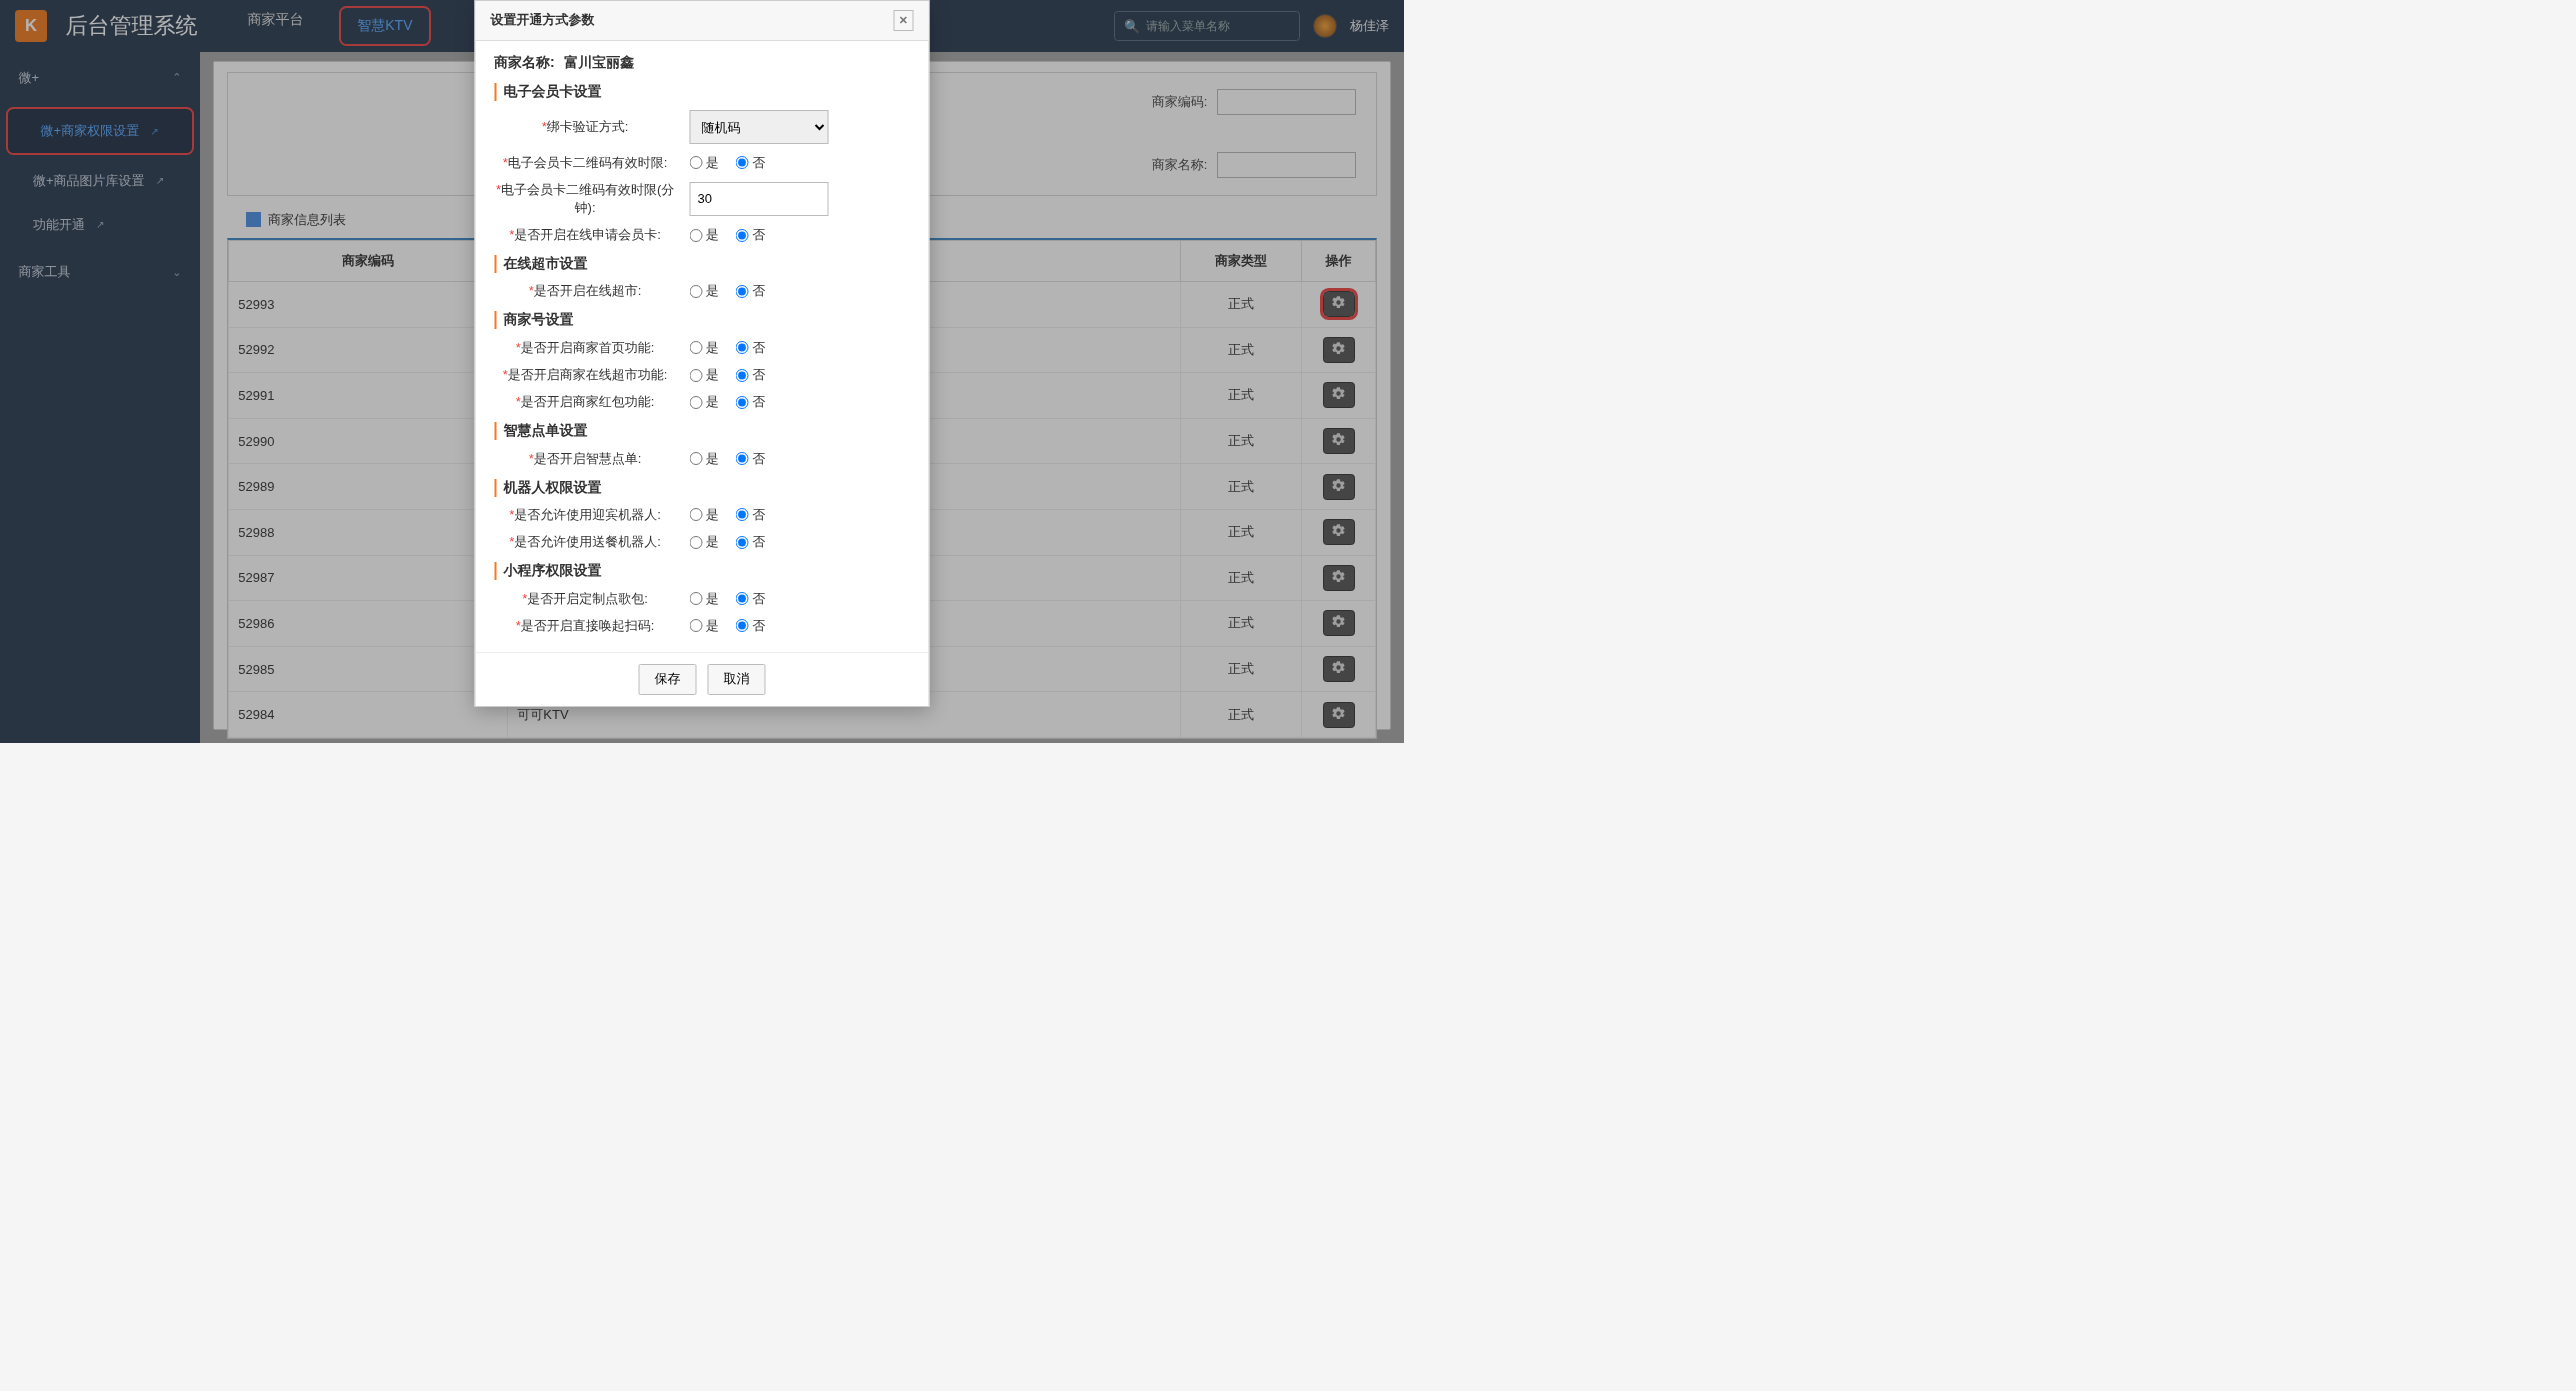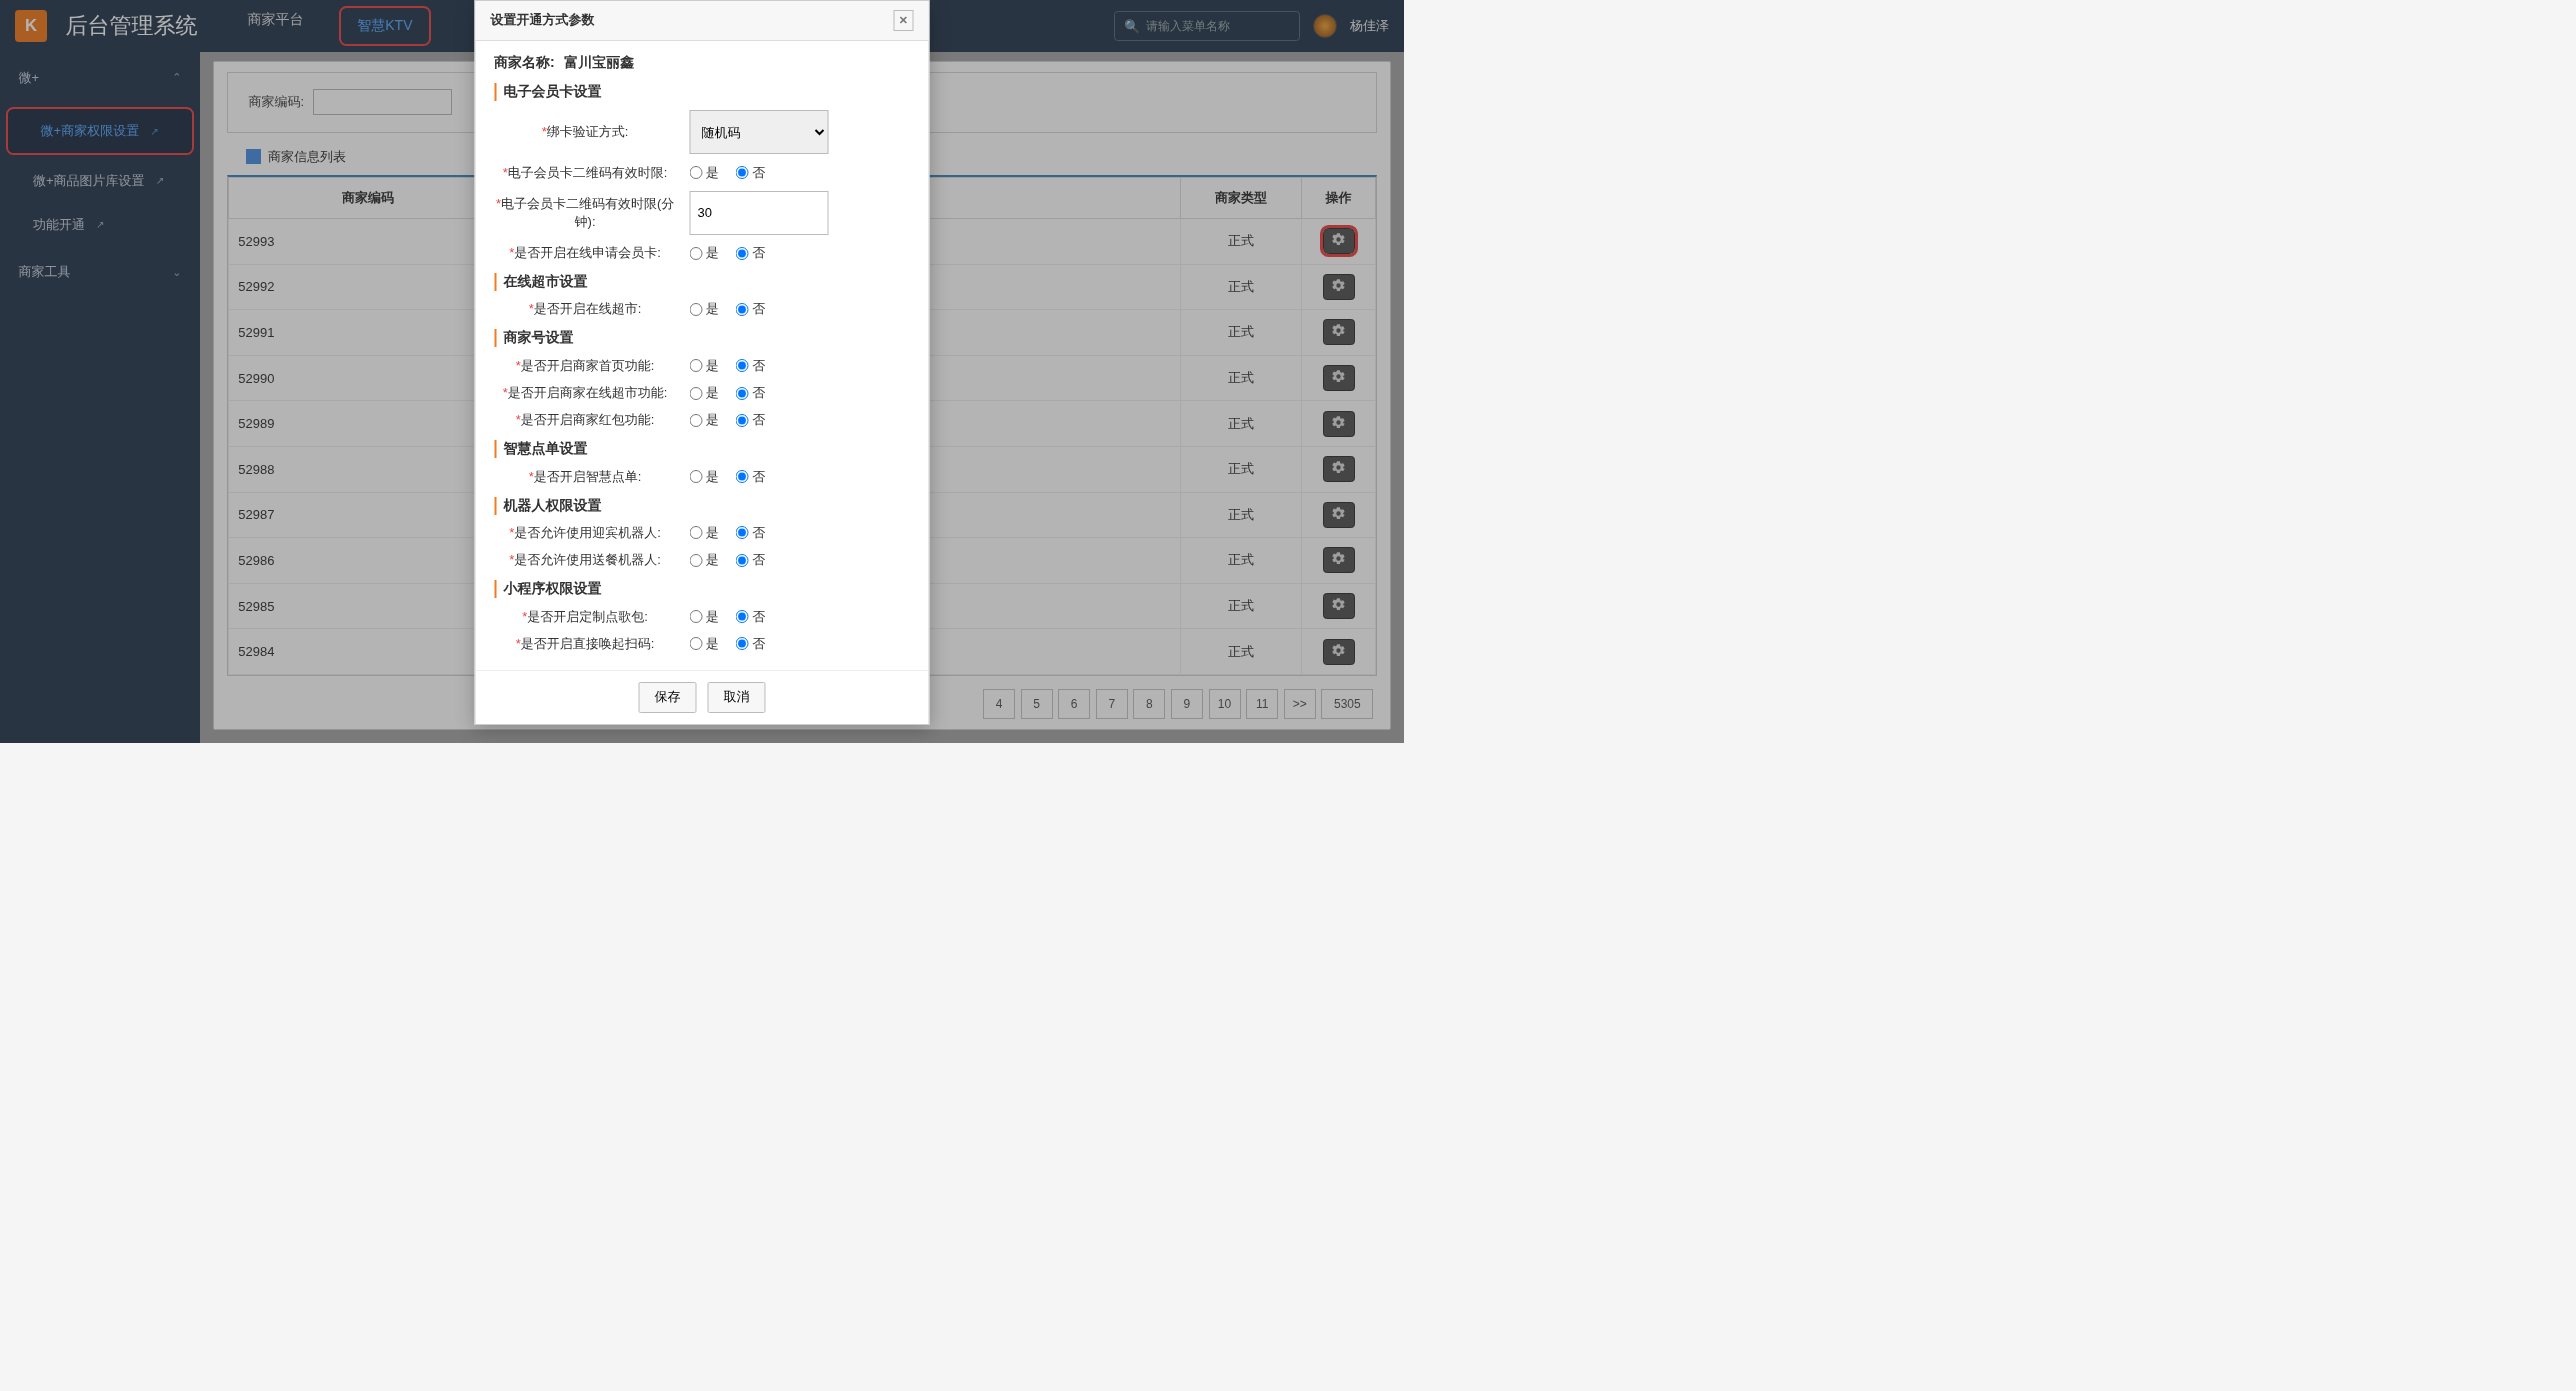--- a/index.html
+++ b/index.html
@@ -82,21 +82,21 @@
   position:absolute; top:52px; left:200px; right:0; bottom:0;
   background:#a7a7a7; padding:9.3px 13px 13px 13px; overflow:hidden;
 }
 .content-panel {
   background:#fff; border:0.9px solid #cfcfcf; border-radius:1.9px;
   height: 100%; display:flex; flex-direction:column;
   position:relative;
 }
 .filter-bar {
   padding:16.7px 20.4px; border:0.9px solid #d7d7d7; margin:9.3px 13px 11px;
-  display:flex; gap:37px; align-items:flex-end; background:#fff;
+  display:flex; gap:37px; align-items:flex-end; background:#fff;flex-direction:column;
 }
 .filter-label { color:#444; }
 .filter-input { width:139px; height:26px; border:0.9px solid #bbb; padding:0 5.6px;}
 .list-header {
   display:flex; align-items:center; gap:7.4px; padding:3.7px 18.6px 9.3px;
   margin: 0 13px;
 }
 .list-icon { width:15px; height:15px; background:#4a90e2; border:1.9px solid #4a90e2; display:inline-block;}
 .table-wrap { margin: 0 13px; border:0.9px solid #d2d2d2; border-top:2.8px solid #3d87c7;}
 table { width:100%; border-collapse:collapse; background:#fff;}
@@ -142,21 +142,21 @@
 }
 .form-row {
   display:flex; align-items:center; margin-bottom:9.3px;
 }
 .form-label {
   width:195px; text-align:center; padding-right:13px; color:#333;
 }
 .req { color:#e44;}
 .form-ctrl { flex:1; display:flex; align-items:center; gap:16.7px;}
 .form-ctrl select, .form-ctrl input[type=text]{
-  height:44px; border:0.9px solid #bbb; padding:0 7.4px; width:139px; font-size:13px;
+  height:34px; border:0.9px solid #bbb; padding:0 7.4px; width:139px; font-size:13px;
 }
 .radio-item { display:flex; align-items:center; gap:3.7px; font-size:13px;}
 .modal-foot {
   padding:11px; display:flex; justify-content:center; gap:11px; border-top:0.9px solid #eee;
 }
 .btn {
   padding:5.6px 15px; border:0.9px solid #bbb; background:#f7f7f7; cursor:pointer; font-size:13px; border-radius:1.9px;
 }
 
 .gear-svg{width:15px;height:15px;fill:#ddd;}

